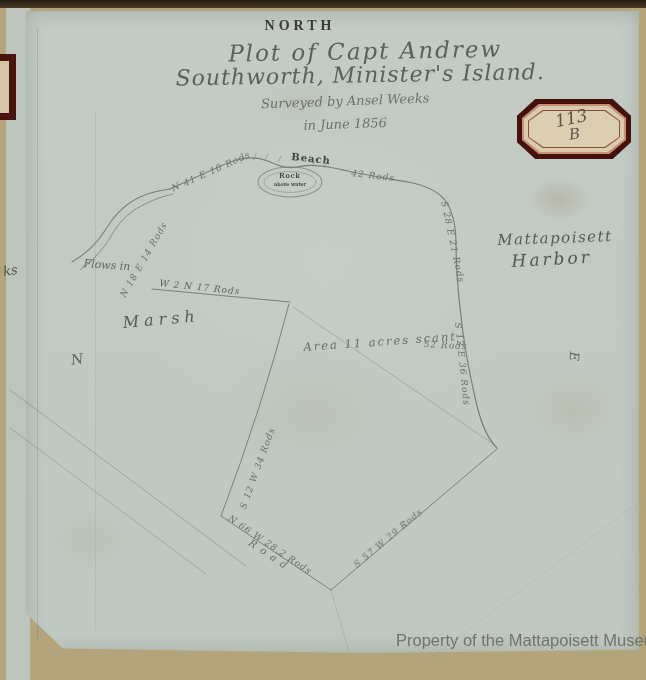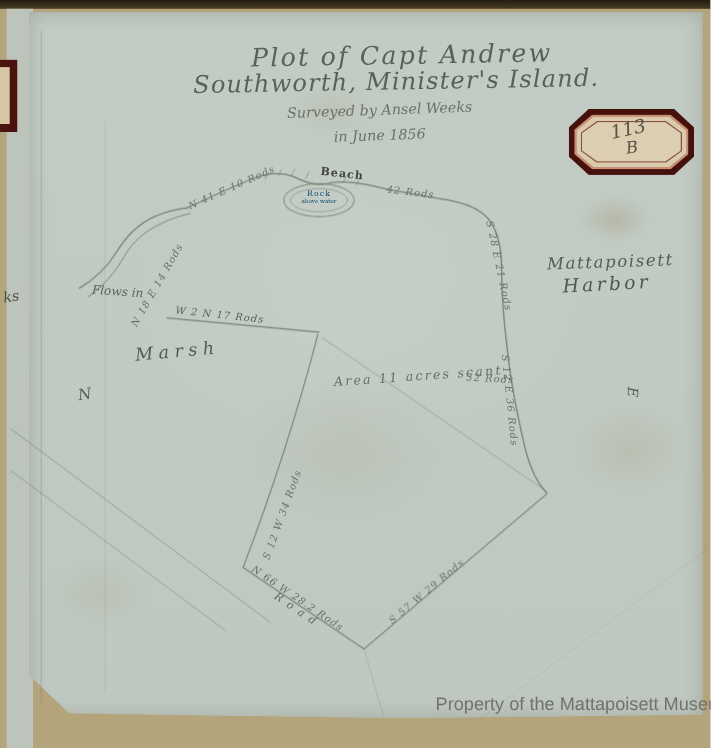--- a/index.html
+++ b/index.html
@@ -46,21 +46,21 @@
   .badge .l4{inset:11px;background:#8a4d3e;}
   .badge .l5{inset:12px;background:#dbceb1;}
   .badge-num{position:absolute;left:38px;top:9px;font-size:17px;font-style:italic;color:#5a5246;transform:rotate(-12deg);}
   .badge-letter{position:absolute;left:52px;top:26px;font-size:15px;font-style:italic;color:#5a5246;transform:rotate(-8deg);}
   
   .badge-frag{position:absolute;left:-16px;top:54px;width:32px;height:66px;}
   .badge-frag .oct{position:absolute;clip-path:polygon(30% 0,100% 0,100% 100%,30% 100%,0 72%,0 28%);}
   .badge-frag .f1{inset:0;background:#4a130e;}
   .badge-frag .f2{inset:7px;background:#d6c6a6;}
   
-  .stamp-text{position:absolute;left:259px;top:172px;width:62px;text-align:center;color:#0c4a6e;}
+  .stamp-text{position:absolute;left:259px;top:172px;width:62px;text-align:center;color:#000000;}
   .stamp-text .s1{font-size:7px;letter-spacing:1px;}
   .stamp-text .s2{font-size:6px;transform:scale(.85);}
 </style>
 </head>
 <body>
 
 <div id="stage">
 
   <div class="top-band"></div>
   <div class="under-sheet"></div>
@@ -105,20 +105,21 @@
         <path d="M278,162 l3,-6"></path>
           <path d="M312,166 l3,-6"></path>
           <path d="M324,168 l3,-6"></path>
       </g>
 
       <ellipse cx="290" cy="182" rx="32" ry="15" stroke-width="1.1" opacity=".75"></ellipse>
       <ellipse cx="290" cy="182" rx="26" ry="10.5" stroke-width="0.8" opacity=".6"></ellipse>
     </g>
   </svg>
 
+  <div class="lbl north" style="left:240px;top:18px;width:120px;text-align:center;">NORTH</div>
   <div class="lbl hand title1" style="left:200px;top:41px;width:330px;text-align:center;transform:rotate(-1deg);">Plot of Capt Andrew</div>
   <div class="lbl hand title2" style="left:150px;top:66px;width:420px;text-align:center;transform:rotate(-1deg);">Southworth, Minister's Island.</div>
   <div class="lbl hand surv" style="left:240px;top:97px;width:210px;text-align:center;transform:rotate(-2deg);">Surveyed by Ansel Weeks</div>
   <div class="lbl hand surv" style="left:270px;top:119px;width:150px;text-align:center;transform:rotate(-2deg);">in June 1856</div>
 
   <div class="badge">
     <div class="oct l1"></div>
     <div class="oct l2"></div>
     <div class="oct l3"></div>
     <div class="oct l4"></div>

